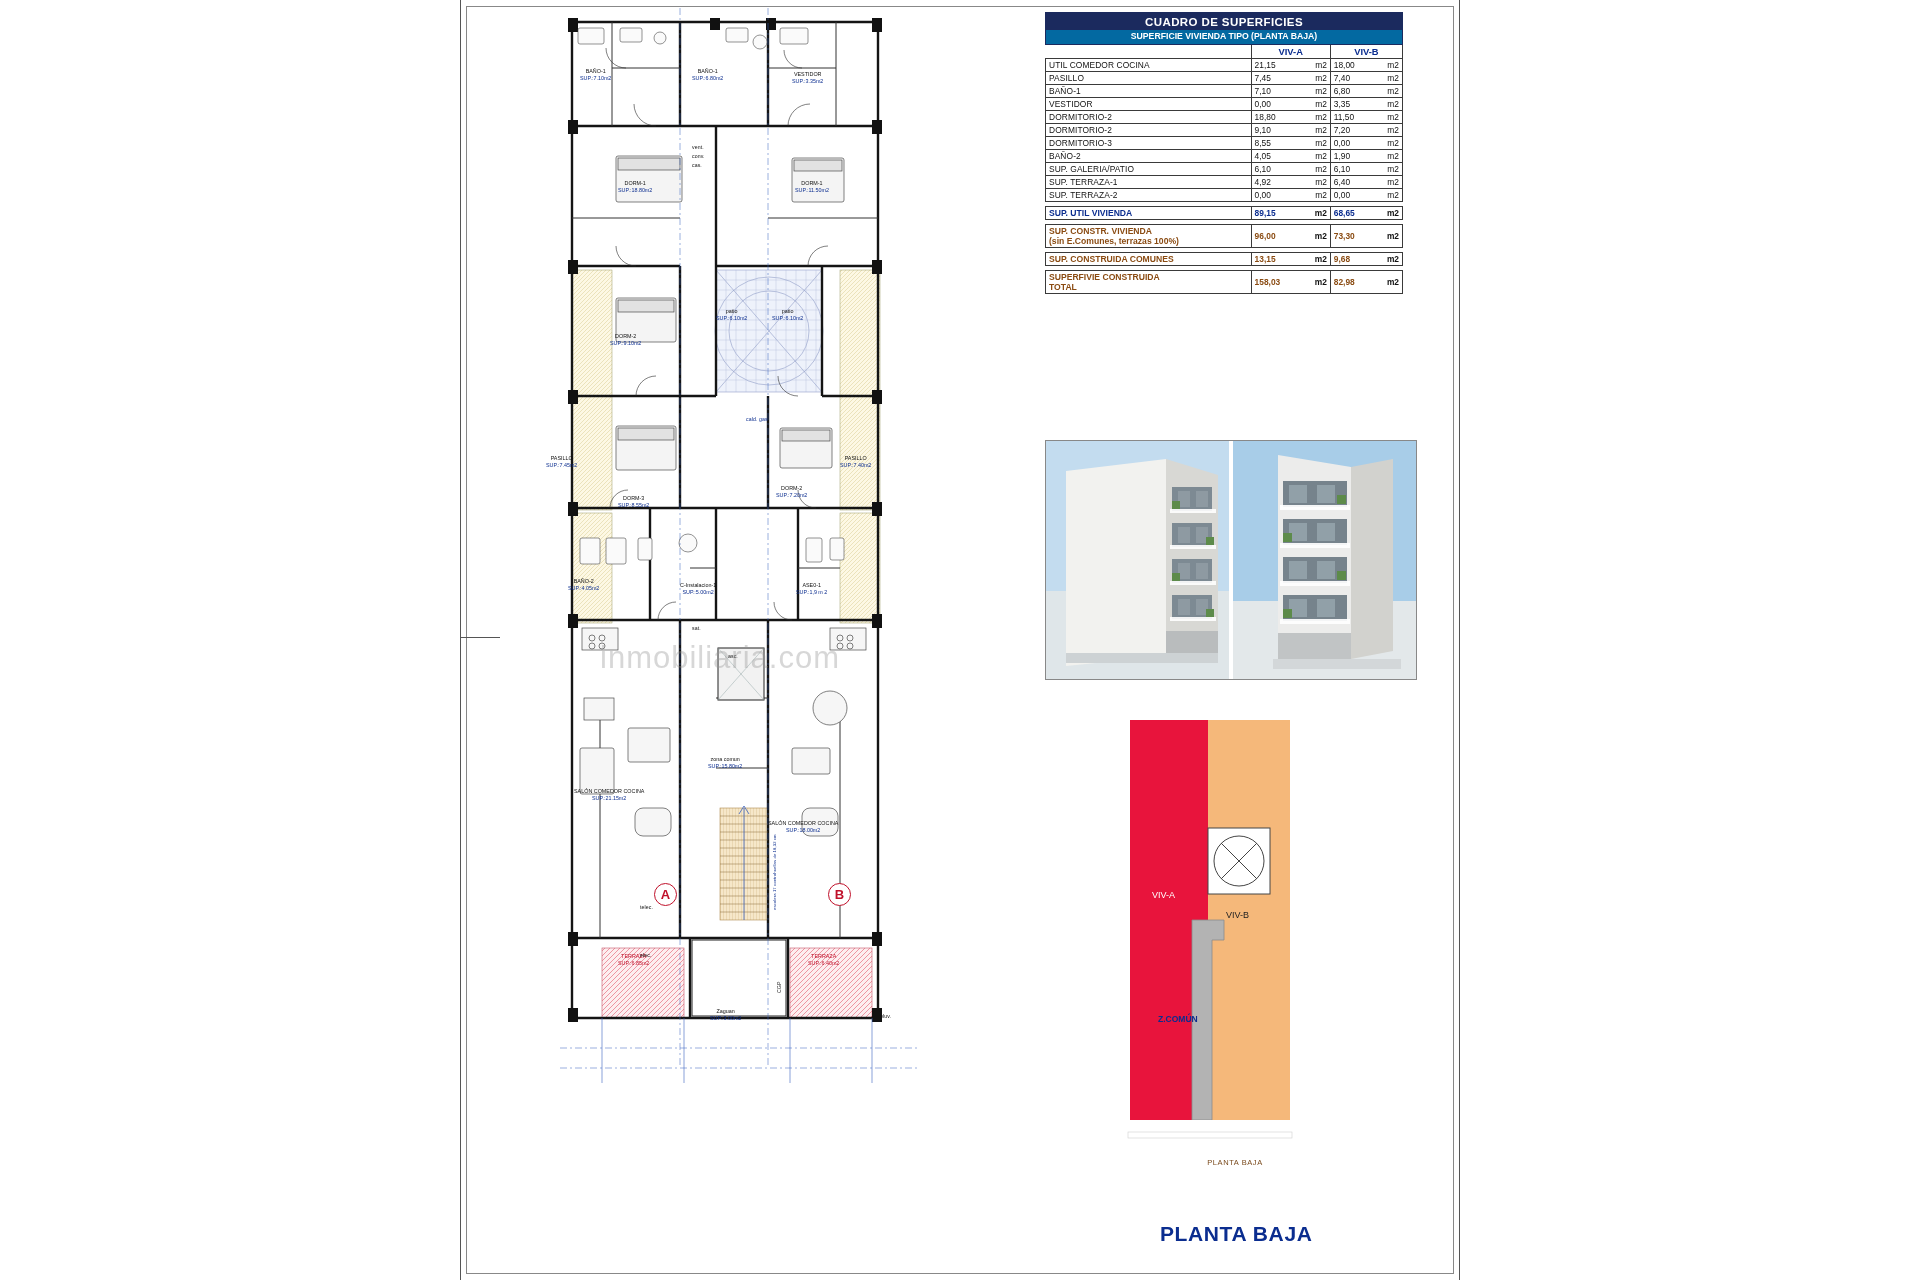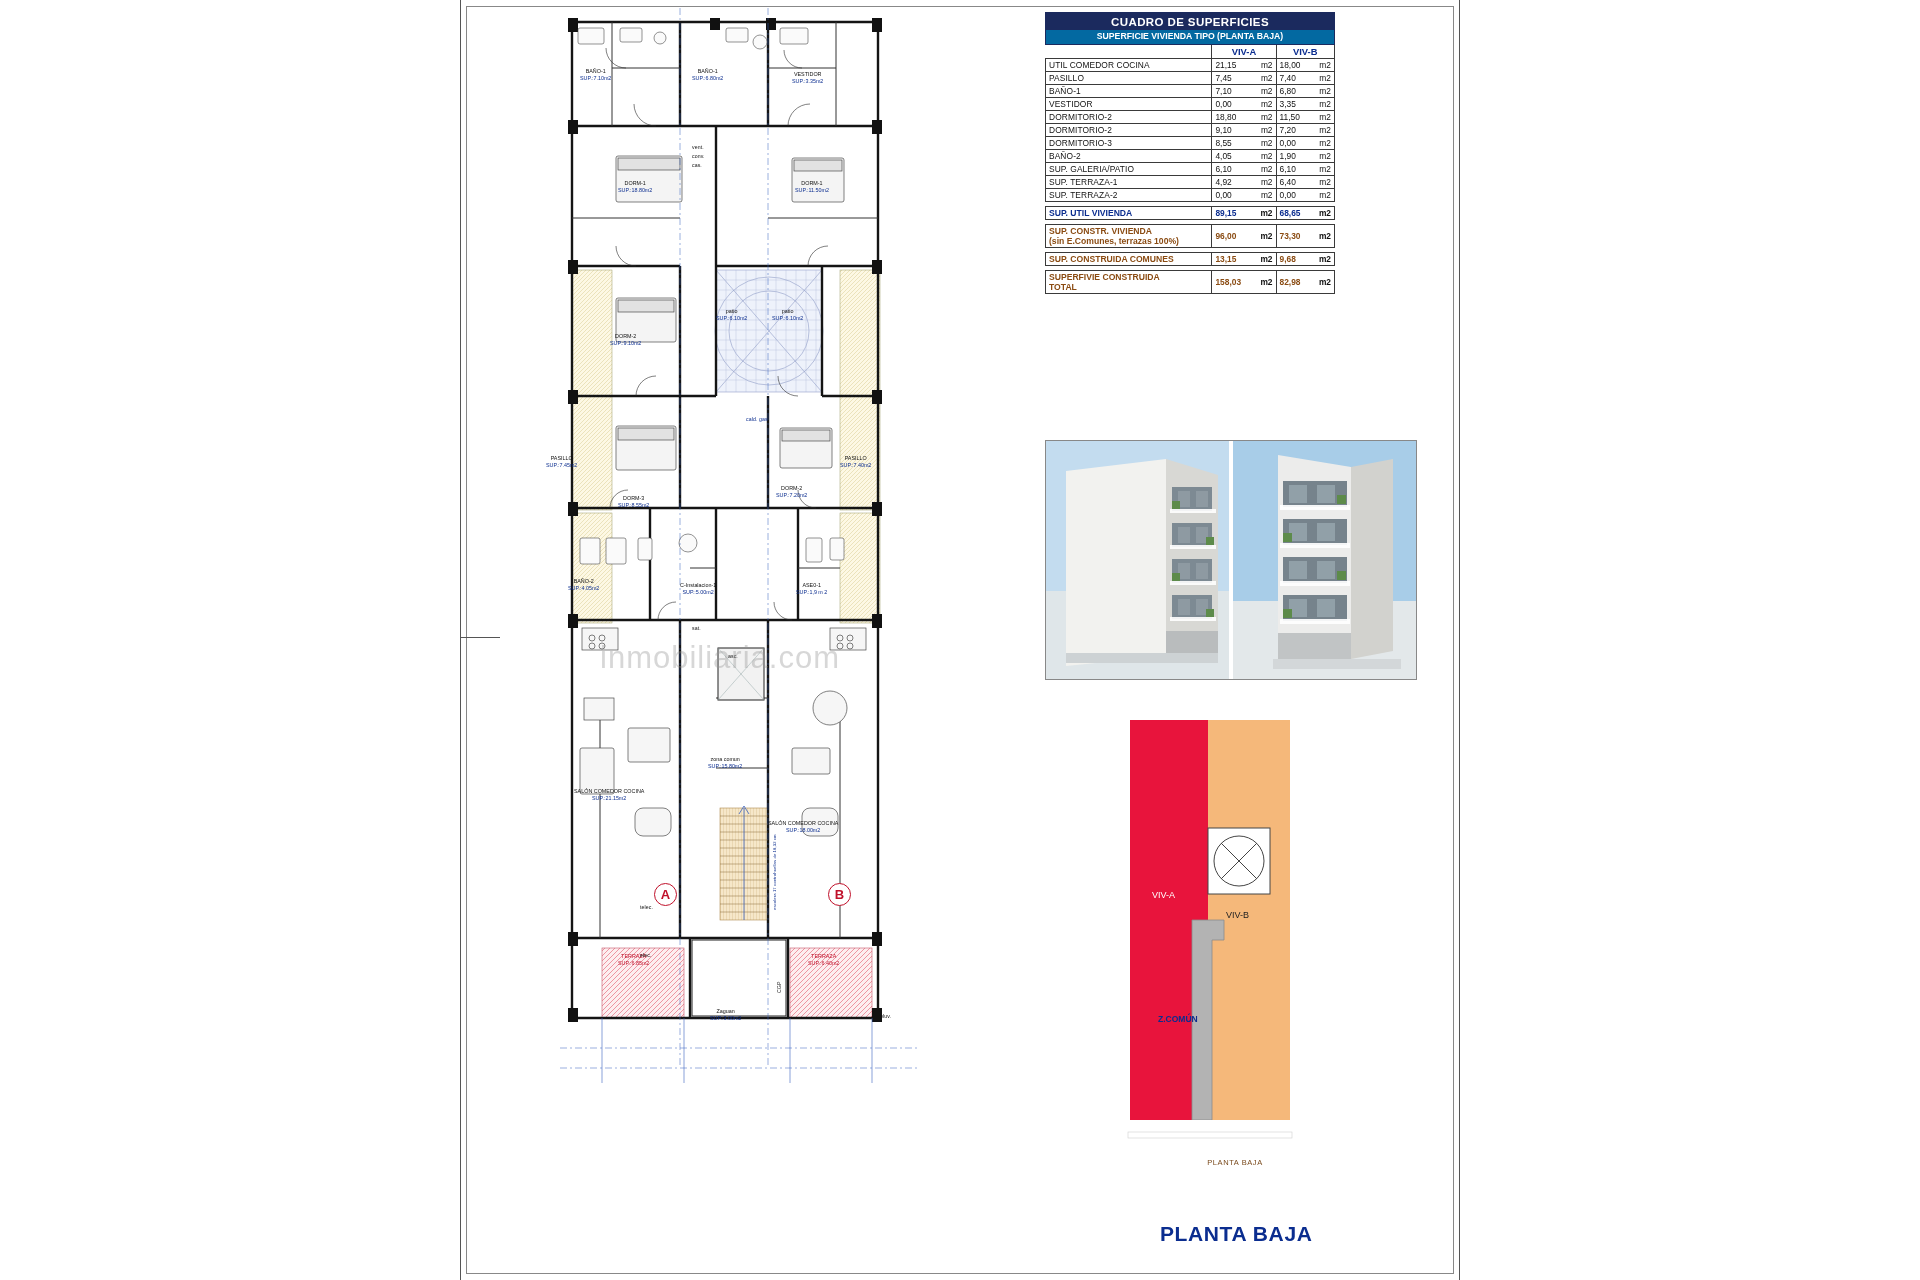--- a/index.html
+++ b/index.html
@@ -88,21 +88,21 @@
     letter-spacing: 1px;
     font-family: "Liberation Sans", sans-serif;
     z-index: 50;
     pointer-events: none;
   }
 
   
   #table-wrap {
     position: absolute;
     left: 1045px; top: 12px;
-    width: 290px;
+    width: 358px;
   }
   table.surf {
     border-collapse: collapse;
     width: 100%;
     font-size: 8.6px;
     color: #111;
     background: #fff;
   }
   table.surf td, table.surf th {
     border: 1px solid #3a3a3a;

